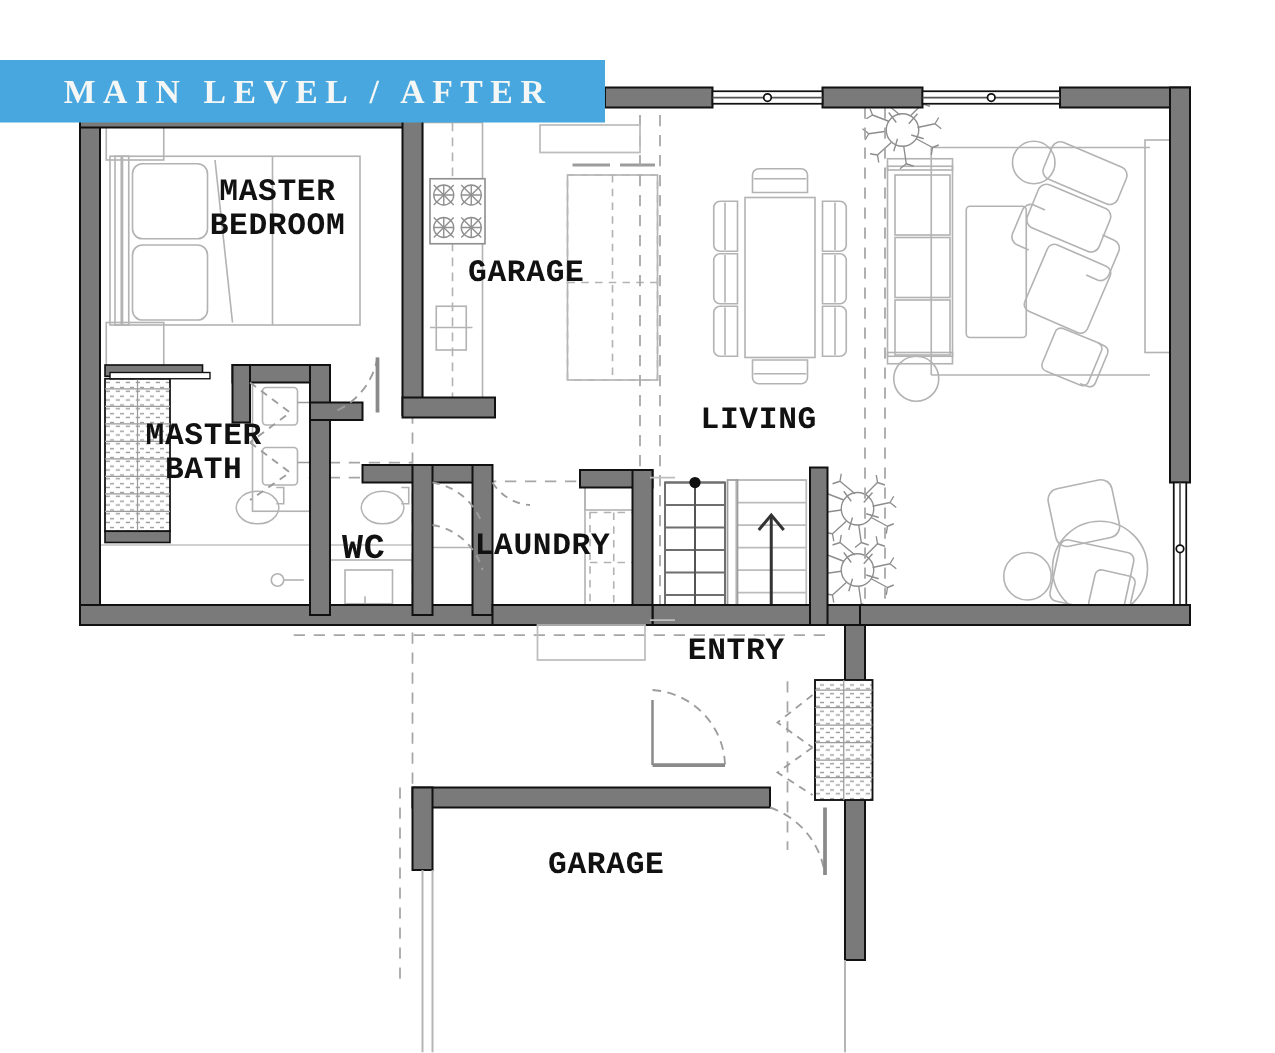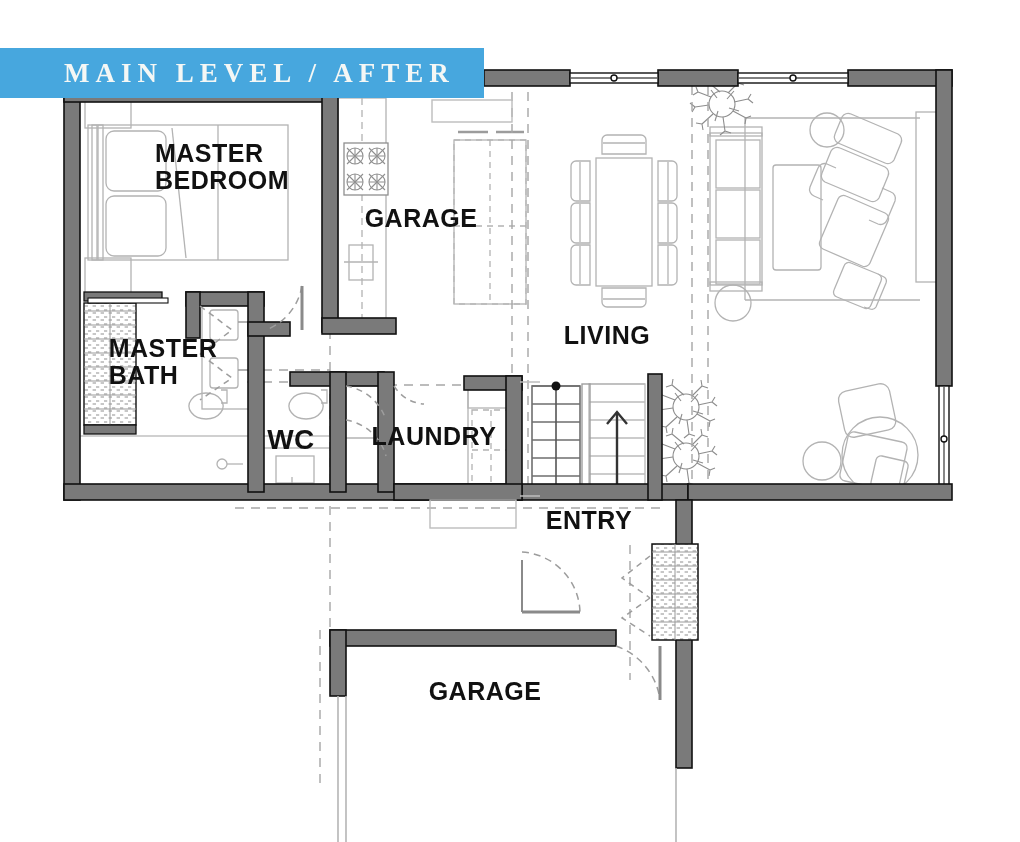--- a/index.html
+++ b/index.html
@@ -3,24 +3,24 @@
 <meta charset="utf-8">
 <style>
   html,body{margin:0;padding:0;background:#ffffff;}
   body{width:1020px;height:842px;position:relative;overflow:hidden;
        font-family:"Liberation Sans",sans-serif;}
   #plan{position:absolute;left:0;top:0;width:1020px;height:842px;}
   .banner{position:absolute;left:0;top:48px;width:484px;height:50px;
           background:#47a7de;display:flex;align-items:center;}
   .banner-text{color:#f4f7f5;font-family:"Liberation Serif",serif;
           font-size:27px;font-weight:700;letter-spacing:6px;
-          margin-left:64px;white-space:nowrap;}
-  .lbl{position:absolute;font-family:Liberation Sans, sans-serif;
+          margin-left:51px;white-space:nowrap;}
+  .lbl{position:absolute;font-family:Liberation Mono, monospace;
        font-weight:700;color:#111;letter-spacing:0.5px;line-height:1.08;
-       text-align:left;white-space:pre;}
+       text-align:center;white-space:pre;}
 </style>
 </head>
 <body>
 
 <div id="plan">
 
 <svg width="1020" height="842" viewBox="0 0 1020 842" xmlns="http://www.w3.org/2000/svg">
 
   <defs>
 

